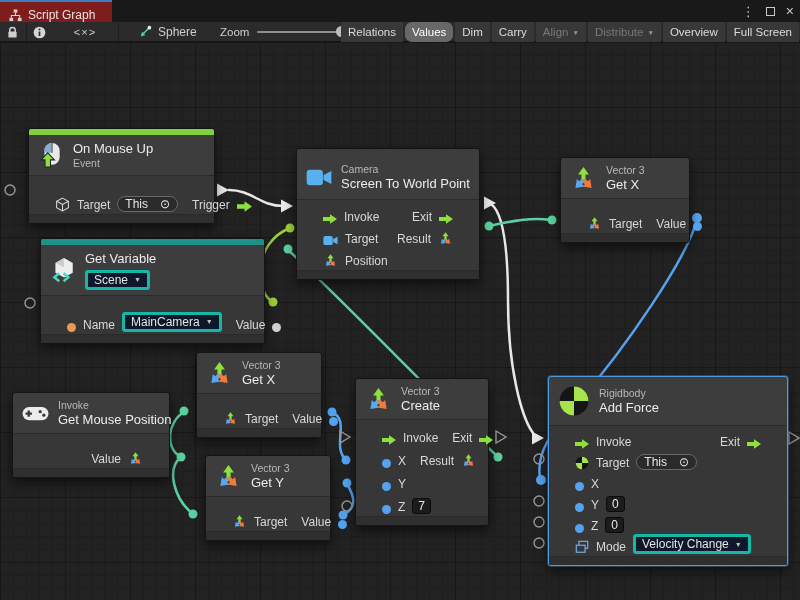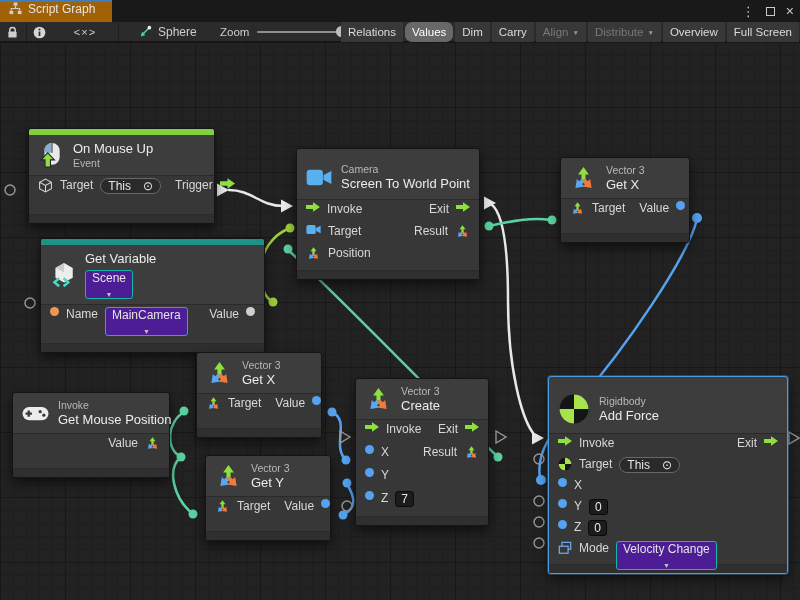--- a/index.html
+++ b/index.html
@@ -1,22 +1,22 @@
 <!DOCTYPE html>
 <html><head>
 <meta charset="utf-8">
 <style>
   * { margin:0; padding:0; box-sizing:border-box; }
   body { background:#111; font-family:"Liberation Sans", sans-serif; }
   #stage { position:relative; width:800px; height:600px; overflow:hidden; background:#191919; }
 
   
   .tabbar { position:absolute; left:0; top:0; width:800px; height:22px; background:#191919; }
-  .tab { position:absolute; left:0; top:0; width:112px; height:22px; background:#a16207;
-         display:flex; align-items:flex-start; gap:6px; padding:0 9px; border-top:2px solid #3c7ebf; }
+  .tab { position:absolute; left:0; top:0; width:112px; height:22px; background:#7f1d1d;
+         display:flex; align-items:flex-end; gap:6px; padding:0 9px; border-top:2px solid #3c7ebf; }
   .tab-label { font-size:12px; color:#e4e4e4; }
   .winctrls { position:absolute; right:6px; top:0; height:22px; display:flex; align-items:center; gap:11px; }
   .kebab { color:#c8c8c8; font-size:13px; }
   .maxbox { width:9px; height:9px; border:1.5px solid #c8c8c8; }
   .closex { color:#c8c8c8; font-size:14px; line-height:1; }
 
   
   .toolbar { position:absolute; left:0; top:22px; width:800px; height:20px; background:#2b2b2b; border-bottom:1px solid #141414; }
   .ticon { position:absolute; top:0; height:20px; display:flex; align-items:center; justify-content:center; }
   .tsep { position:absolute; top:1px; width:1px; height:18px; background:#1e1e1e; }
@@ -44,29 +44,29 @@
   
   .node { position:absolute; z-index:2; background:#3d3d3d; border:1px solid #141414; border-radius:3px;
           box-shadow:0 5px 12px rgba(0,0,0,.55); }
   .node.selected { border:1px solid #4f9be0; box-shadow:0 0 0 1px rgba(79,155,224,.35), 0 5px 12px rgba(0,0,0,.55); }
   .cbar { height:6px; border-radius:2px 2px 0 0; }
   .nhead { display:flex; align-items:center; gap:9px; padding:6px 11px 6px 9px; }
   .ntitle { font-size:13px; color:#ececec; line-height:1.2; white-space:nowrap; }
   .nsub { font-size:10.5px; color:#b8b8b8; line-height:1.2; white-space:nowrap; }
   .nbody { border-top:1px solid #2a2a2a; background:#373737; padding:2px 0; }
   .nfoot { height:9px; background:#2f2f2f; border-top:1px solid #2a2a2a; border-radius:0 0 2px 2px; }
-  .prow { display:flex; align-items:flex-start; gap:7px; padding:0 9px; font-size:12px; color:#d8d8d8; white-space:nowrap; }
+  .prow { display:flex; align-items:flex-end; gap:7px; padding:0 26px; font-size:12px; color:#d8d8d8; white-space:nowrap; }
   .r34{height:34px} .r30{height:30px} .r23{height:23px} .r22{height:22px} .r21{height:21px}
   .spacer { flex:1; }
   .dot { width:9px; height:9px; border-radius:50%; flex:none; }
   .dot.blue{background:#55a3f0} .dot.orange{background:#ea9a50} .dot.gray{background:#cfcfcf}
   .pill { display:inline-flex; align-items:center; gap:12px; background:#2a2a2a; border:1px solid #686868;
           border-radius:9px; padding:0px 7px; font-size:12px; color:#e4e4e4; }
-  .dd { display:inline-flex; align-items:center; gap:6px; background:#4c1d95; border:1px solid #14b8a6;
-        border-radius:3px; padding:0px 6px; font-size:12px; color:#e4e4e4;flex-direction:column; }
+  .dd { display:inline-flex; align-items:center; gap:6px; background:#0f172a; border:3px solid #14b8a6;
+        border-radius:3px; padding:0px 6px; font-size:12px; color:#e4e4e4; }
   .caret7 { font-size:7px; color:#c0c0c0; }
   .field { background:#1c1c1c; border:1px solid #0a0a0a; border-radius:3px; padding:0 5px; font-size:12px;
            color:#e8e8e8; min-width:15px; text-align:center; }
   .icn { flex:none; display:inline-flex; }
 </style>
 </head>
 <body>
 
 <div id="stage">
 
@@ -574,21 +574,21 @@
       <div class="prow r23">
         <span class="dot blue"></span>
         <span>Z</span>
         <span class="field">7</span>
       </div>
     </div>
     <div class="nfoot"></div>
   </div>
 
   <div class="node selected" style="left:548px;top:376px;width:240px">
-    <div class="nhead" style="padding-top:16px;padding-bottom:8px">
+    <div class="nhead" style="padding-top:8px;padding-bottom:8px">
       <span class="icn">
         <svg width="32" height="32" viewBox="0 0 20 20">
             <circle cx="10" cy="10" r="9" fill="#151515"></circle>
             <path d="M10,10 L10,1 A9,9 0 0 1 19,10 Z" fill="#a6e34d"></path>
             <path d="M10,10 L10,19 A9,9 0 0 1 1,10 Z" fill="#a6e34d"></path>
           </svg>
       </span>
       <div>
         <div class="nsub">Rigidbody</div>
         <div class="ntitle">Add Force</div>

